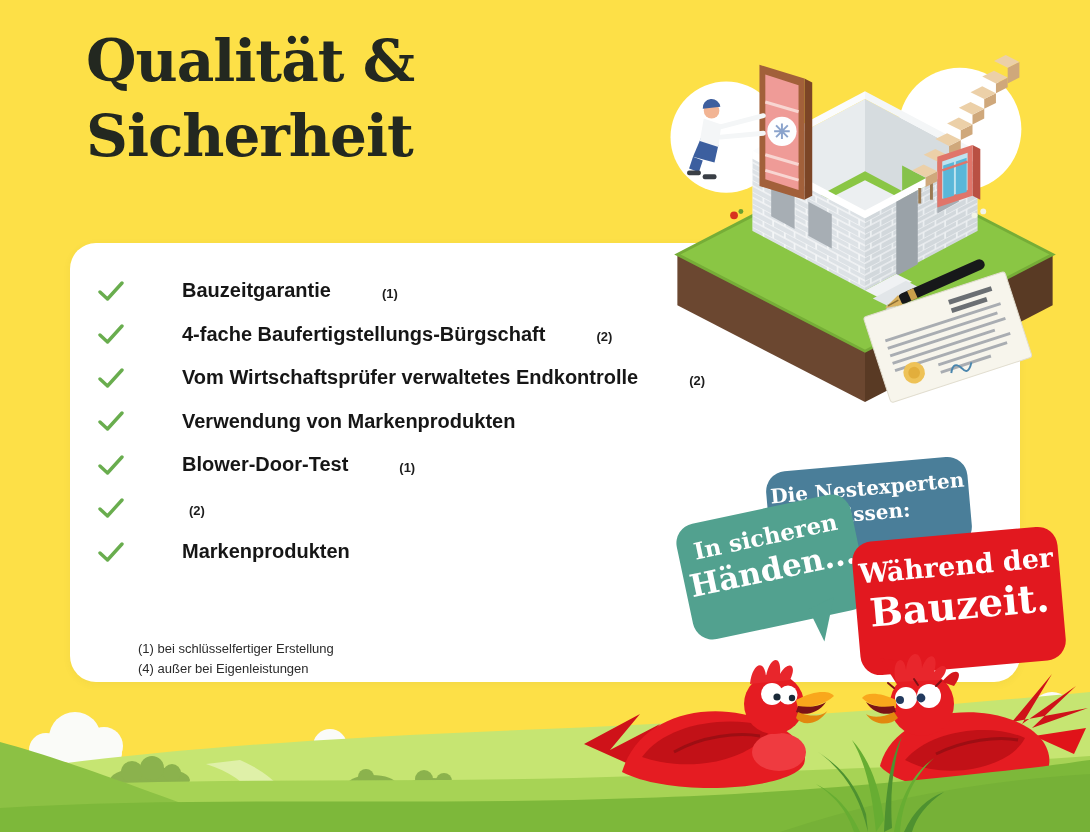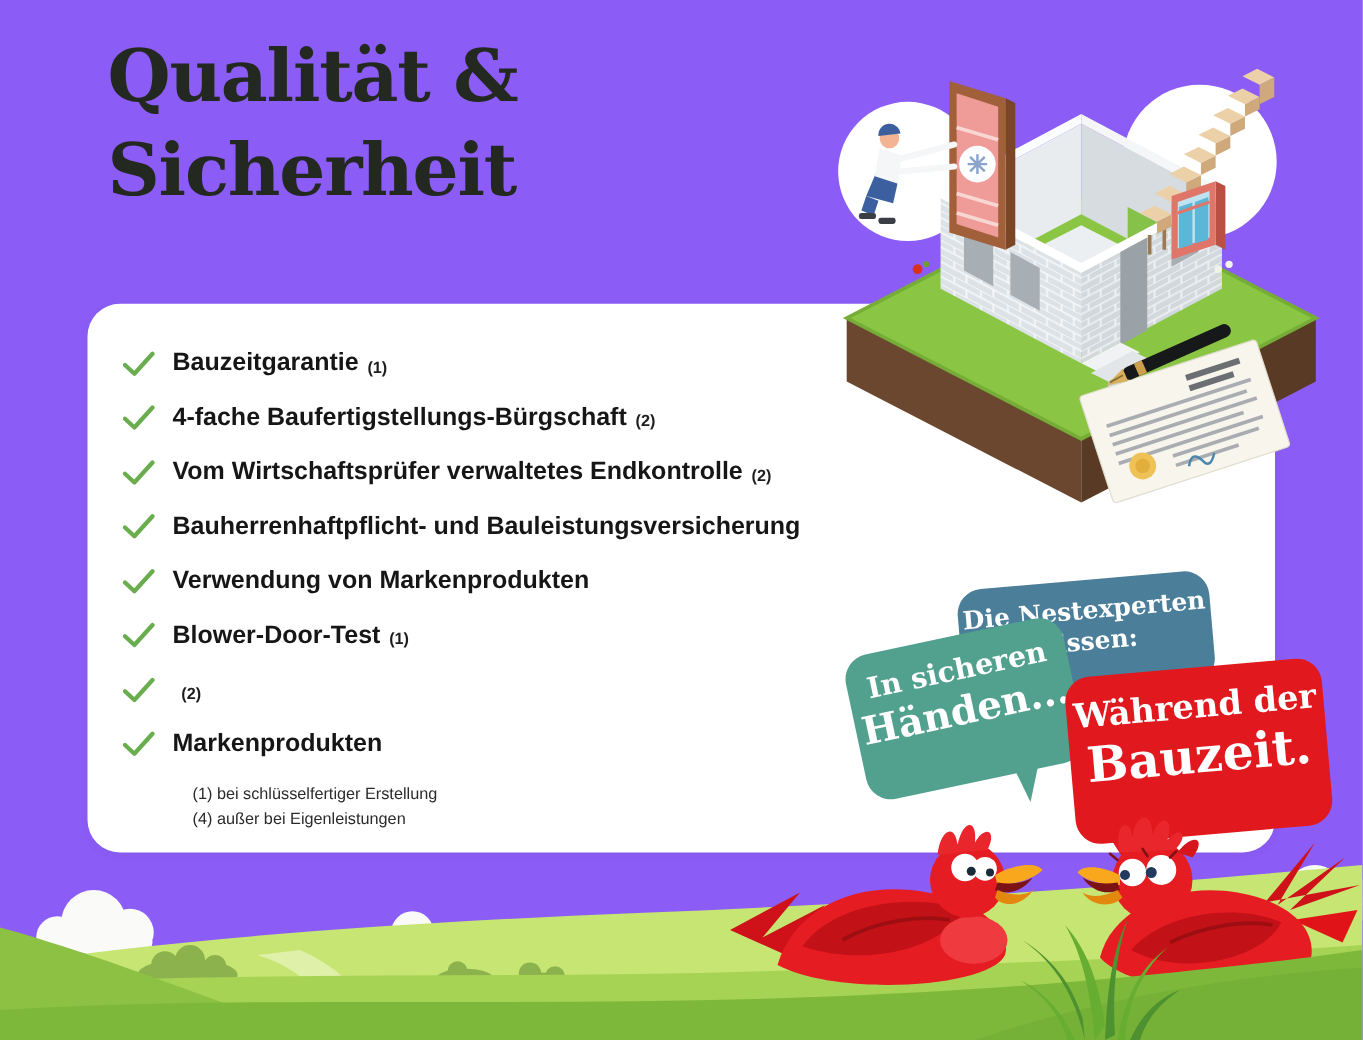--- a/index.html
+++ b/index.html
@@ -1,34 +1,34 @@
 <!DOCTYPE html>
 <html><head>
 <meta charset="utf-8">
 <style>
   html,body{margin:0;padding:0;}
   body{width:1090px;height:832px;overflow:hidden;background:#e9ebe6;
        font-family:"Liberation Sans","DejaVu Sans",sans-serif;}
-  .stage{position:relative;width:1090px;height:832px;background:#8b5cf6;overflow:hidden;}
+  .stage{position:relative;width:1090px;height:832px;background:#fde047;overflow:hidden;}
 
   
   .title{position:absolute;left:86px;top:24px;color:#232820;
          font-family:"DejaVu Serif",serif;font-weight:bold;
          font-size:58px;line-height:1.3;letter-spacing:-1px;}
 
   
   .card{position:absolute;left:70px;top:243px;width:950px;height:439px;
         background:#ffffff;border-radius:26px;z-index:1;
         box-shadow:0 2px 8px rgba(60,70,50,.05);}
   .rows{position:absolute;left:28px;top:26px;}
-  .row{display:flex;align-items:center;height:43.5px;}
+  .row{display:flex;align-items:center;height:43.5px;gap:44px;}
   .row .chk{width:26px;height:22px;flex:0 0 26px;margin-right:14px;}
   .row .lbl{font-size:20px;font-weight:bold;color:#161616;white-space:nowrap;}
   .row .note{font-size:13px;font-weight:bold;color:#1d1d1d;margin-left:7px;padding-top:5px;}
-  .footnotes{position:absolute;left:68px;top:382px;font-size:13px;color:#2b2b2b;line-height:20px;margin-left:16px;}
+  .footnotes{position:absolute;left:68px;top:396px;font-size:13px;color:#2b2b2b;line-height:20px;}
 
   
   .bubble{position:absolute;color:#fff;text-align:center;border-radius:20px;
           font-family:"DejaVu Serif",serif;font-weight:bold;}
   .bubble:after{content:"";position:absolute;width:0;height:0;}
   .b-expert{left:768px;top:464px;width:202px;height:78px;background:#4a7e99;
             transform:rotate(-5deg);z-index:3;padding-top:12px;font-size:20px;line-height:1.25;}
   .b-expert:after{left:-4px;top:52px;border-top:30px solid #4a7e99;
                   border-left:26px solid transparent;transform:rotate(22deg);}
   .b-hands{left:683px;top:508px;width:178px;height:104px;background:#52a18f;
@@ -81,27 +81,20 @@
         <svg class="chk" viewBox="0 0 26 22">
             <path d="M2,12 L9.5,19 L24,3" stroke="#69ad4e" stroke-width="3.4" fill="none" stroke-linecap="round" stroke-linejoin="round"></path>
           </svg>
         <span class="lbl">Vom Wirtschaftsprüfer verwaltetes Endkontrolle</span>
         <span class="note">(2)</span>
       </div>
       <div class="row">
         <svg class="chk" viewBox="0 0 26 22">
             <path d="M2,12 L9.5,19 L24,3" stroke="#69ad4e" stroke-width="3.4" fill="none" stroke-linecap="round" stroke-linejoin="round"></path>
           </svg>
-        <span class="lbl">Bauherrenhaftpflicht- und Bauleistungsversicherung</span>
-        <span class="note"></span>
-      </div>
-      <div class="row">
-        <svg class="chk" viewBox="0 0 26 22">
-            <path d="M2,12 L9.5,19 L24,3" stroke="#69ad4e" stroke-width="3.4" fill="none" stroke-linecap="round" stroke-linejoin="round"></path>
-          </svg>
         <span class="lbl">Verwendung von Markenprodukten</span>
         <span class="note"></span>
       </div>
       <div class="row">
         <svg class="chk" viewBox="0 0 26 22">
             <path d="M2,12 L9.5,19 L24,3" stroke="#69ad4e" stroke-width="3.4" fill="none" stroke-linecap="round" stroke-linejoin="round"></path>
           </svg>
         <span class="lbl">Blower-Door-Test</span>
         <span class="note">(1)</span>
       </div>

